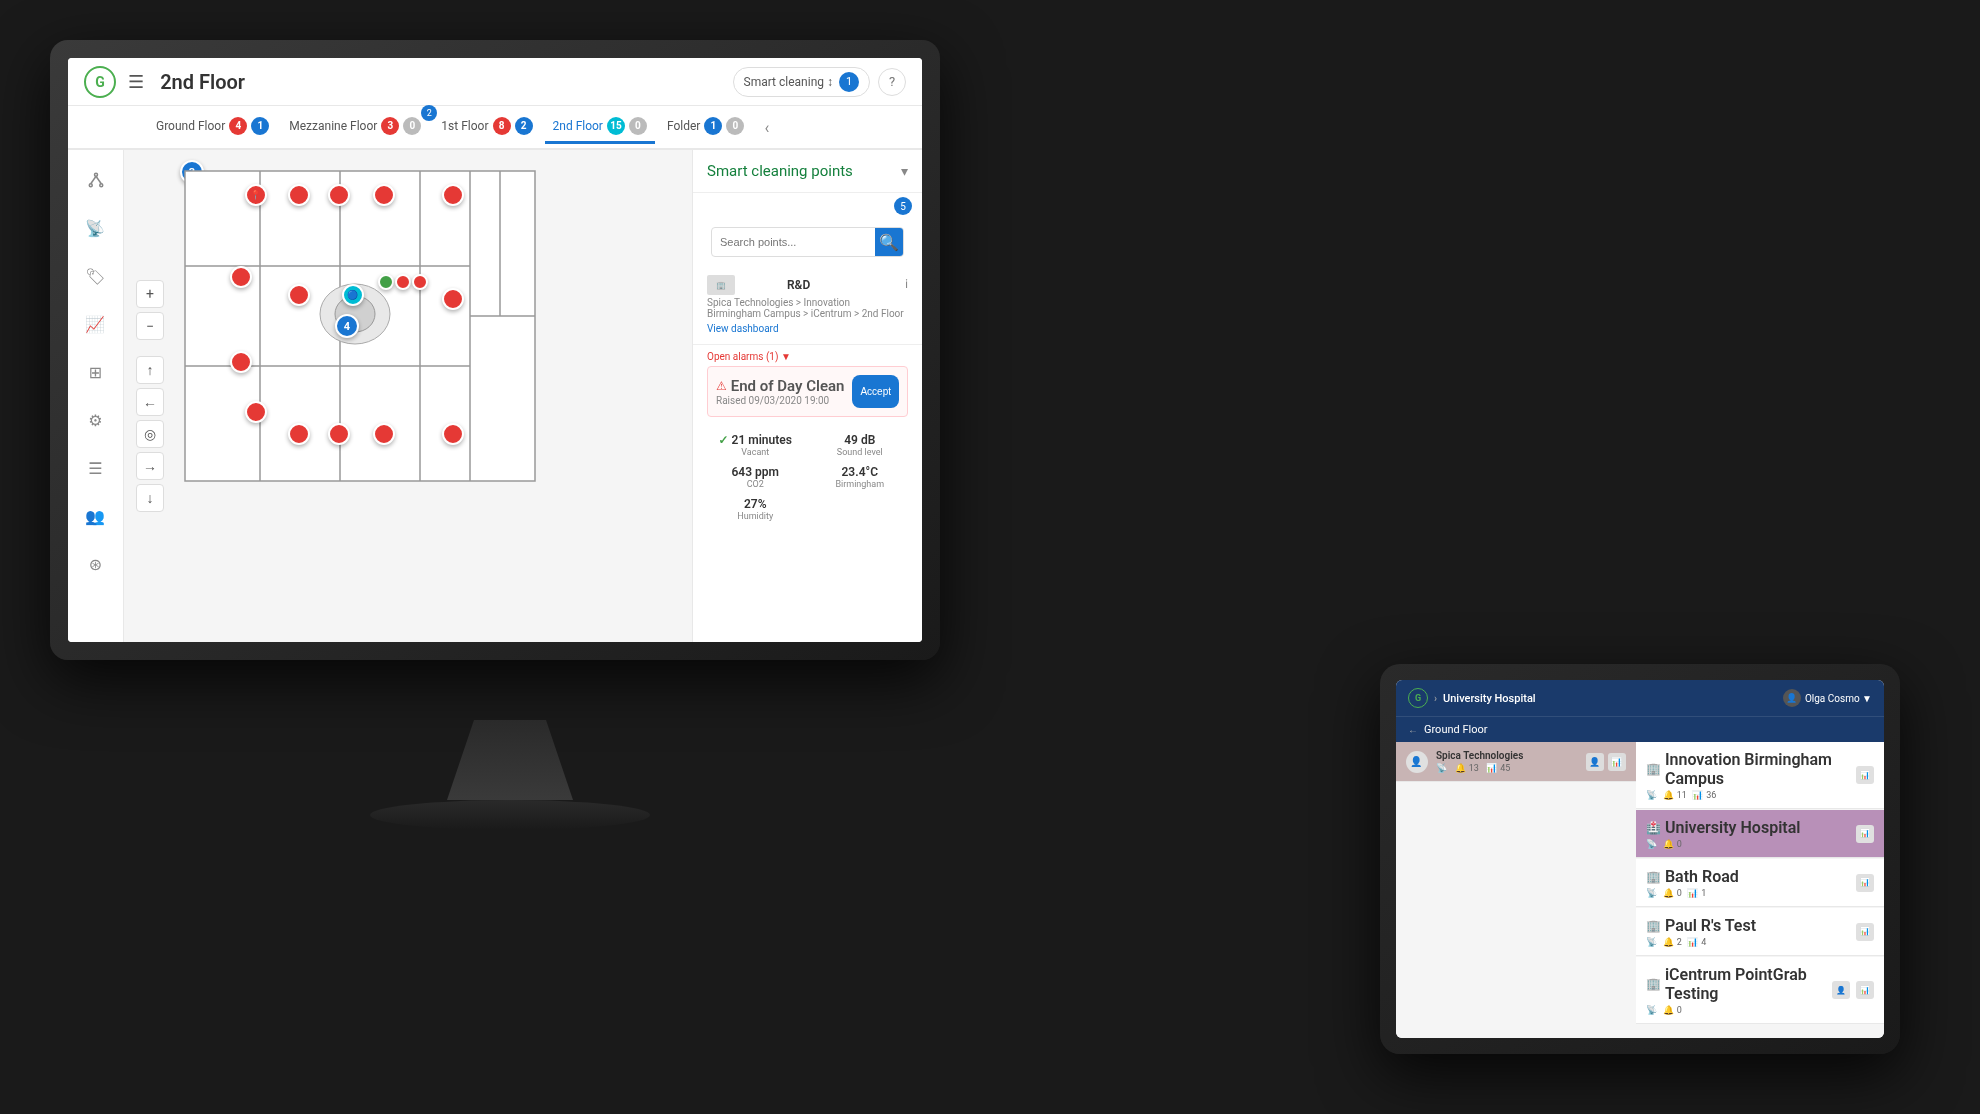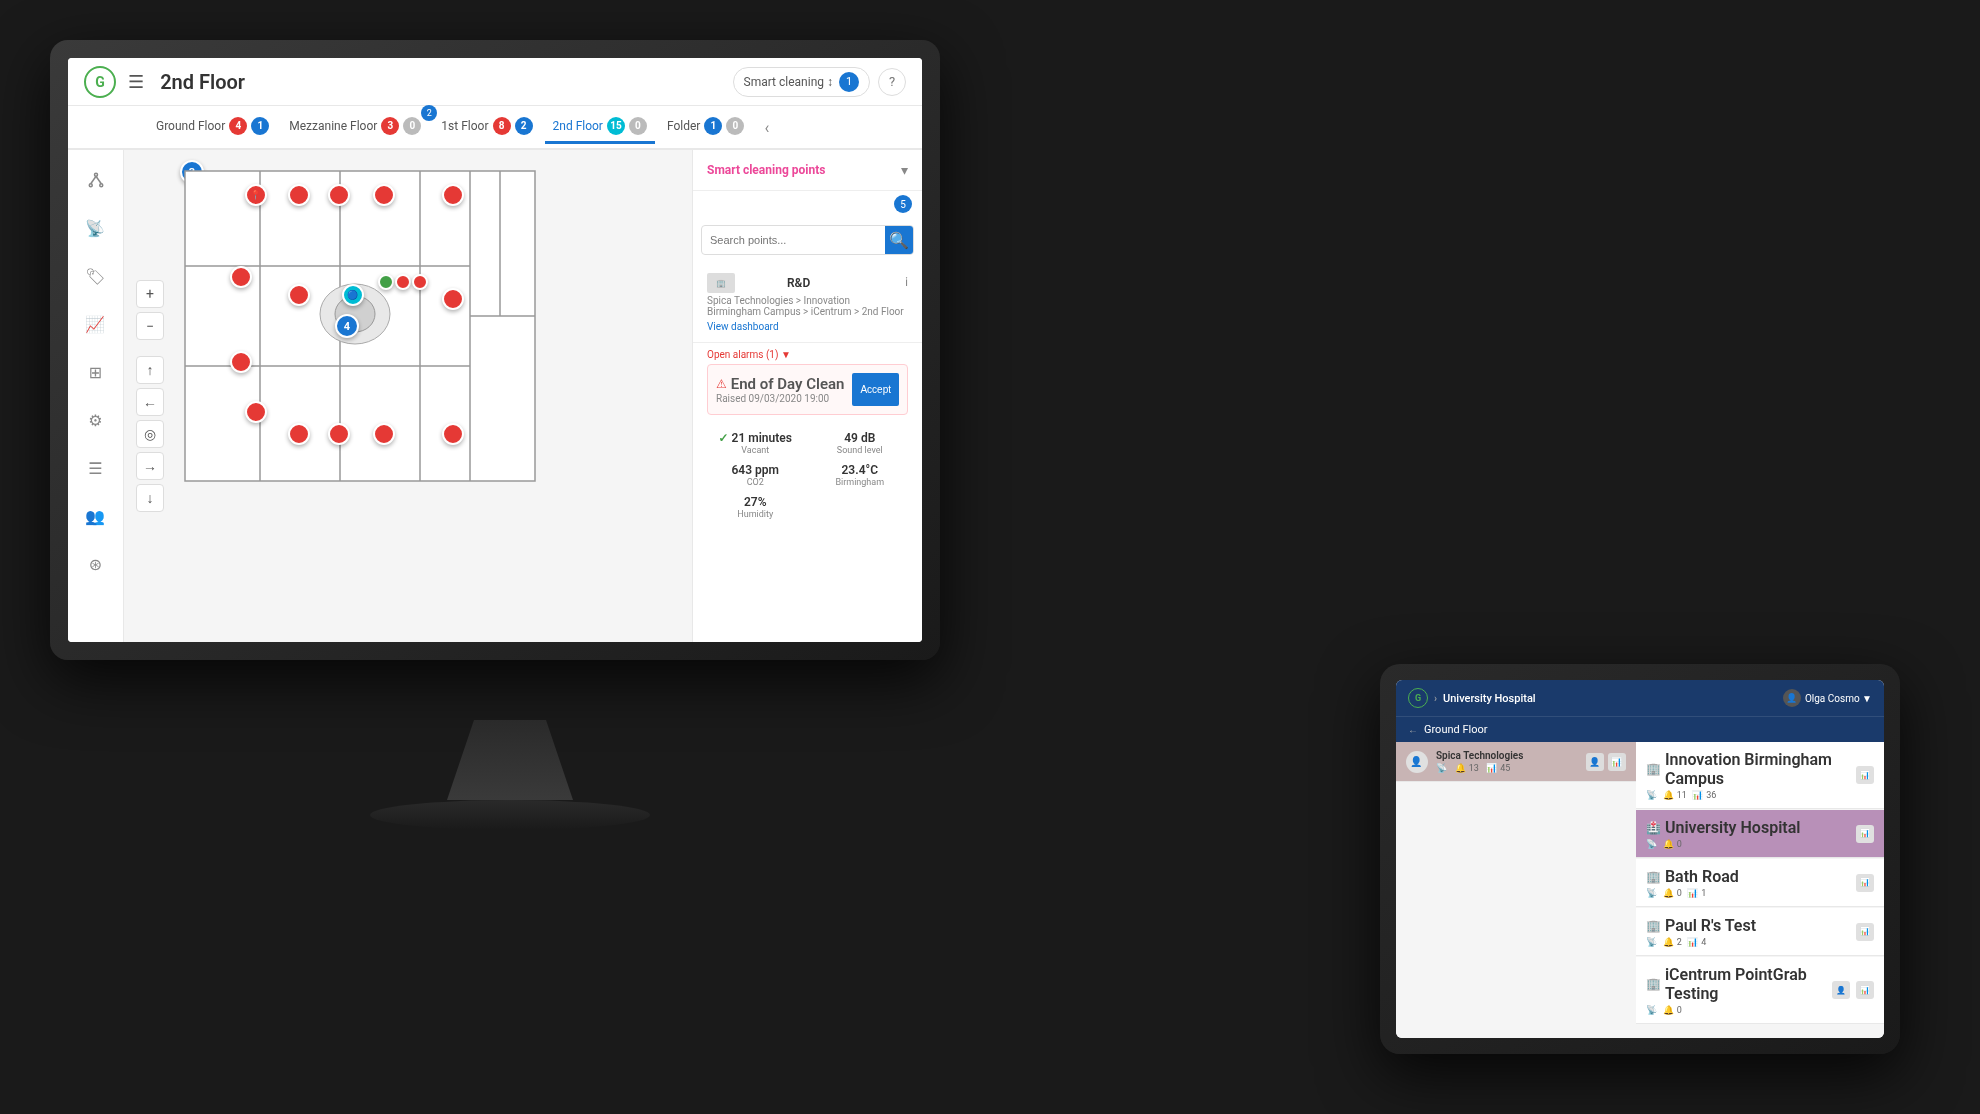--- a/index.html
+++ b/index.html
@@ -238,24 +238,24 @@
       border-left: 1px solid #e8e8e8;
       display: flex; flex-direction: column;
       flex-shrink: 0;
       overflow-y: auto;
     }
     .panel-header {
       display: flex; align-items: center; justify-content: space-between;
       padding: 12px 14px;
       border-bottom: 1px solid #eee;
     }
-    .panel-title { font-size: 12px; font-weight: 700; color: #ec4899; }
+    .panel-title { font-size: 15px; font-weight: 400; color: #15803d; }
     .search-bar {
       display: flex; align-items: center;
-      margin: 8px 8px;
+      margin: 8px 18px;
       border: 1px solid #ddd;
       border-radius: 4px;
       overflow: hidden;
     }
     .search-input {
       flex: 1; padding: 5px 8px;
       border: none; outline: none;
       font-size: 11px; color: #555;
     }
     .search-icon-btn {
@@ -281,21 +281,21 @@
       border: 1px solid #ffcdd2;
       border-radius: 4px;
       padding: 8px;
       margin-top: 4px;
     }
     .alert-title { font-size: 15px; font-weight: 600; color: #555; }
     .alert-time { font-size: 10px; color: #888; }
     .accept-btn {
       background: #1976D2; color: white;
       border: none; padding: 11px 8px;
-      border-radius: 2px; font-size: 10px;
+      border-radius: 8px; font-size: 10px;
       cursor: pointer;
     }
     .alert-row { display: flex; align-items: center; justify-content: space-between; }
 
     .metrics-grid {
       display: grid; grid-template-columns: 1fr 1fr;
       gap: 8px; padding: 10px 14px;
     }
     .metric-item { text-align: center; }
     .metric-value { font-size: 12px; font-weight: 600; color: #333; }

